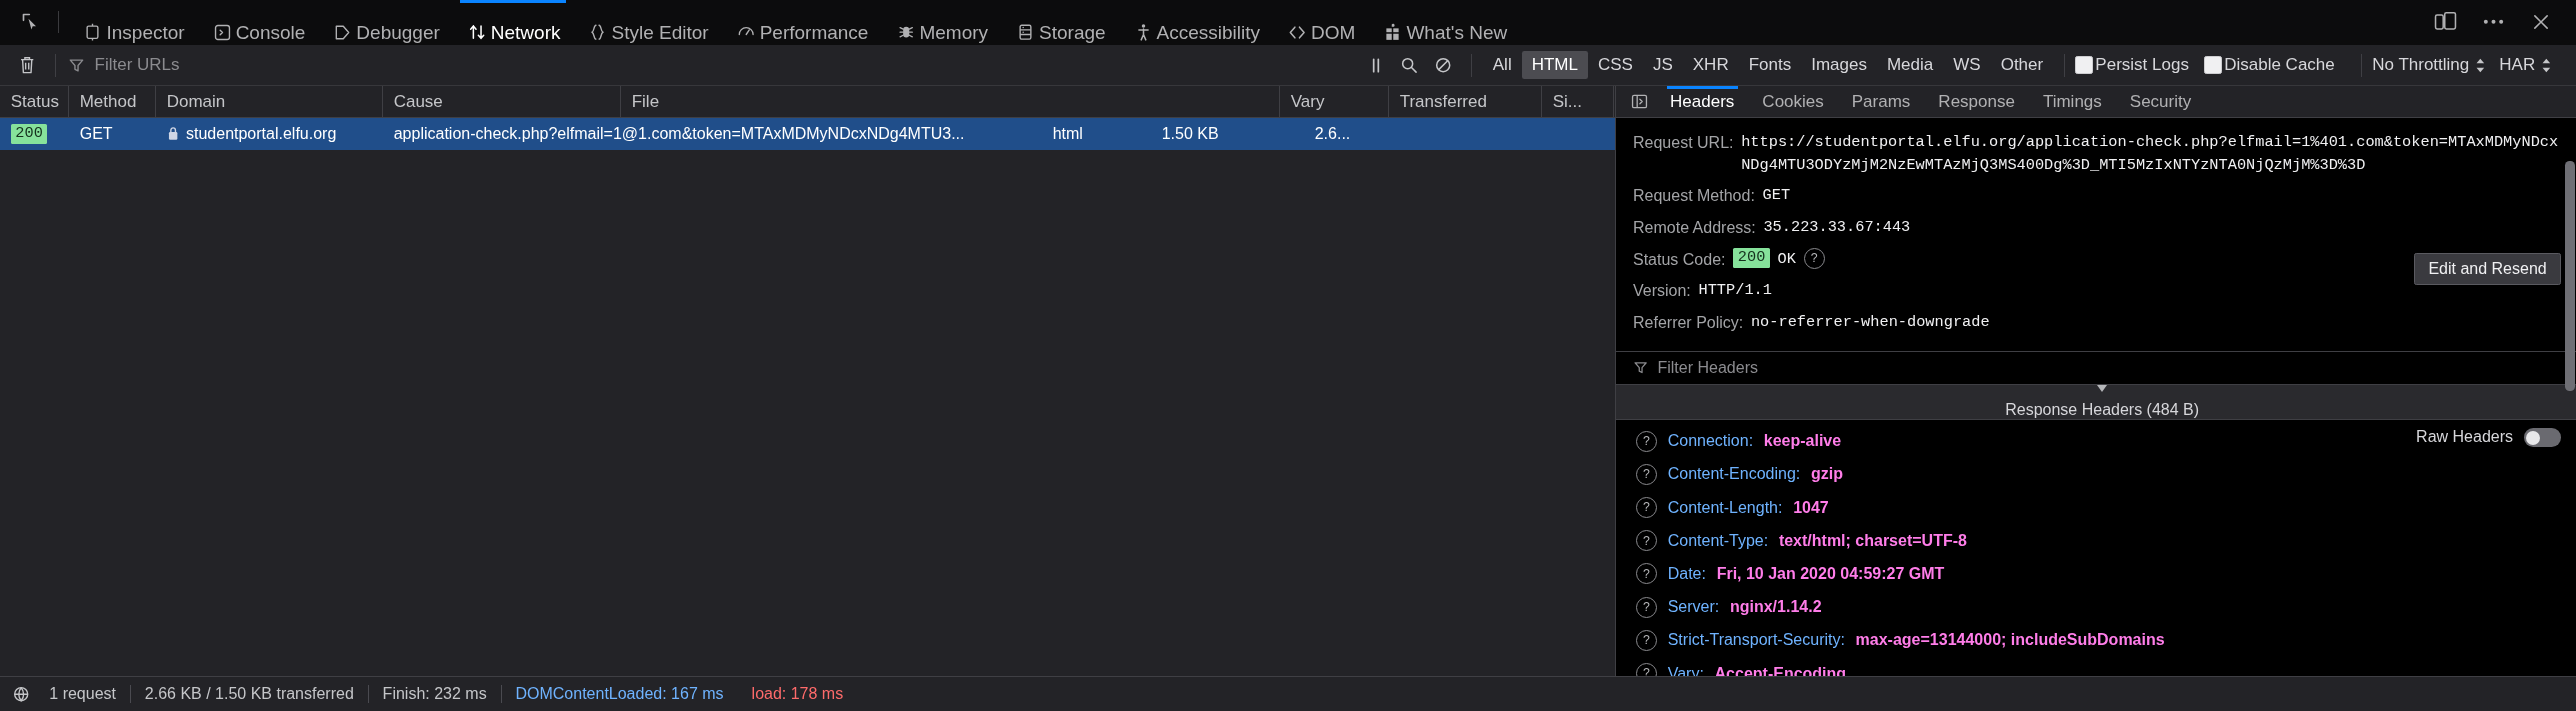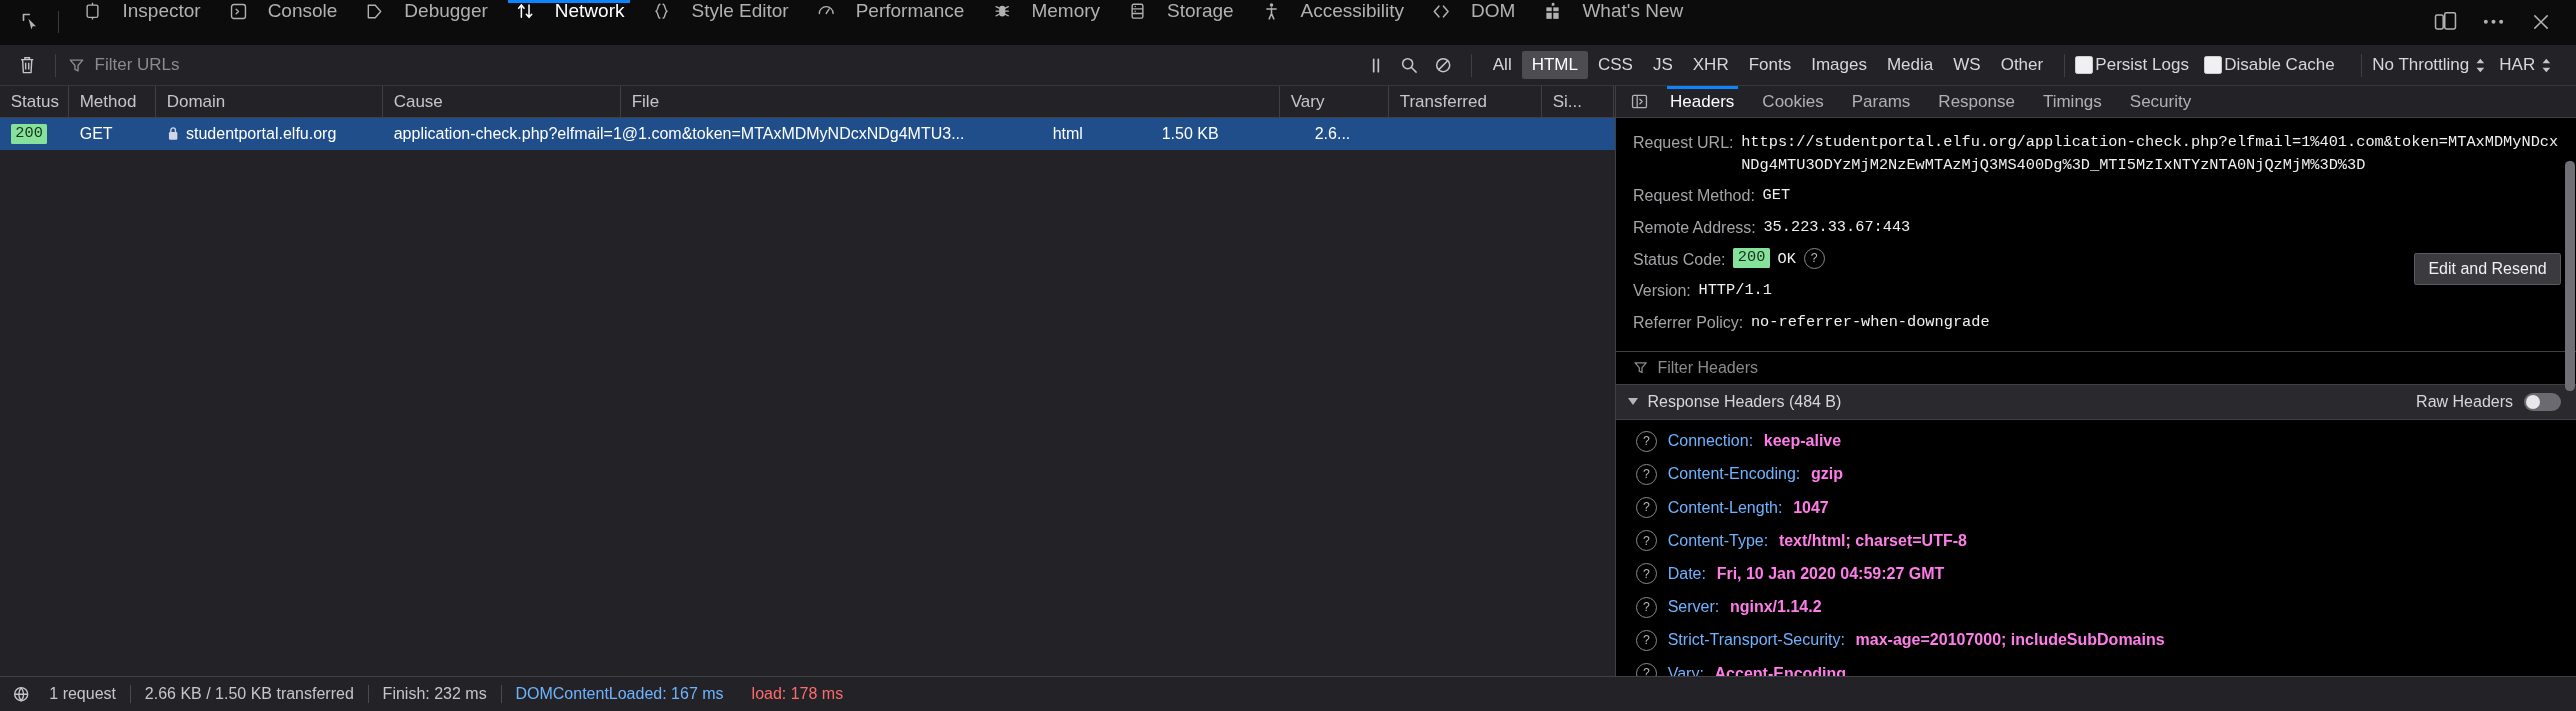--- a/index.html
+++ b/index.html
@@ -12,21 +12,21 @@
   .app{width:2576px;height:711px;display:flex;flex-direction:column;background:#232327;}
 
   
   .tabbar{
     height:44px;min-height:44px;background:#0c0c0d;display:flex;align-items:center;
     padding:0 7.7px 0 12.3px;border-bottom:0.8px solid #0c0c0d;position:relative;
   }
   .picker-btn{width:37px;height:34px;display:flex;align-items:center;justify-content:center;flex:0 0 auto;}
   .tb-sep{width:0.8px;height:21.5px;background:#3b3b3e;margin:0 9.2px;flex:0 0 auto;}
   .tab{
-    height:44px;display:flex;align-items:flex-start;gap:18px;padding:0 13px;
+    height:44px;display:flex;align-items:flex-end;gap:2px;padding:0 13px;
     font-size:19px;color:#b1b1b3;white-space:nowrap;position:relative;flex:0 0 auto;
   }
   .tab.active{color:#ffffff;}
   .tab.active:after{
     content:"";position:absolute;left:7.7px;right:7.7px;top:0;height:3.1px;background:#0a84ff;
   }
   .tab .ico{display:flex;align-items:center;justify-content:center;width:23px;height:23px;flex:0 0 auto;}
   .tabbar-right{margin-left:auto;display:flex;align-items:center;gap:4.6px;padding-right:6.1px;}
   .iconbtn{width:43px;height:34px;display:flex;align-items:center;justify-content:center;}
 
@@ -97,21 +97,21 @@
     position:absolute;right:15.3px;top:135px;background:#3a3a3f;color:#f0f0f2;font-size:16px;
     padding:6.1px 13px;border-radius:2.3px;border:0.8px solid #5a5a60;
   }
   .filter-headers{
     display:flex;align-items:center;gap:9.2px;height:32px;margin:7.7px 0 0 0;padding-left:17px;
     border-top:0.8px solid #3f3f44;border-bottom:0.8px solid #3f3f44;
   }
   .filter-headers .ph{font-size:16px;color:#8b8b8f;}
   .sect{
     height:34px;display:flex;align-items:center;gap:9.2px;padding-left:12.3px;
-    background:#2a2a2e;border-bottom:0.8px solid #3f3f44;
+    background:#2a2a2e;border-bottom:0.8px solid #3f3f44;flex-direction:column;
   }
   .sect-title{font-size:16px;color:#d7d7db;}
   .tri{width:0;height:0;border-left:5.4px solid transparent;border-right:5.4px solid transparent;border-top:7px solid #b5b6b9;}
   .hrow{display:flex;align-items:center;gap:10.7px;padding:3.8px 0 3.8px 20px;font-size:16px;line-height:1.6;}
   .hname{color:#6fb3ff;white-space:nowrap;}
   .hval{color:#ff7de9;word-break:break-all;font-weight:bold;}
   .vscroll{position:absolute;right:1.5px;top:43px;width:9.2px;height:230px;background:#6f6f75;border-radius:4.6px;}
 
   
   .statusbar{
@@ -502,21 +502,21 @@
             <span class="hval">Fri, 10 Jan 2020 04:59:27 GMT</span>
           </div>
           <div class="hrow">
             <span class="qmark">?</span>
             <span class="hname">Server:</span>
             <span class="hval">nginx/1.14.2</span>
           </div>
           <div class="hrow">
             <span class="qmark">?</span>
             <span class="hname">Strict-Transport-Security:</span>
-            <span class="hval">max-age=20107000; includeSubDomains</span>
+            <span class="hval">max-age=13144000; includeSubDomains</span>
           </div>
           <div class="hrow">
             <span class="qmark">?</span>
             <span class="hname">Vary:</span>
             <span class="hval">Accept-Encoding</span>
           </div>
 
         </div>
 
       </div>

